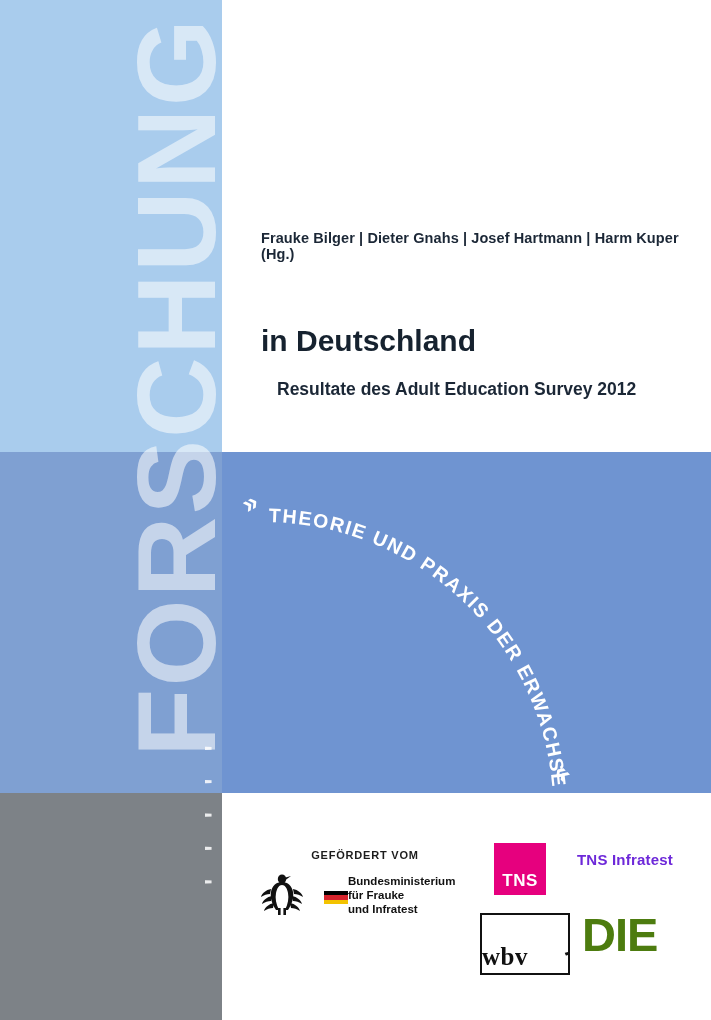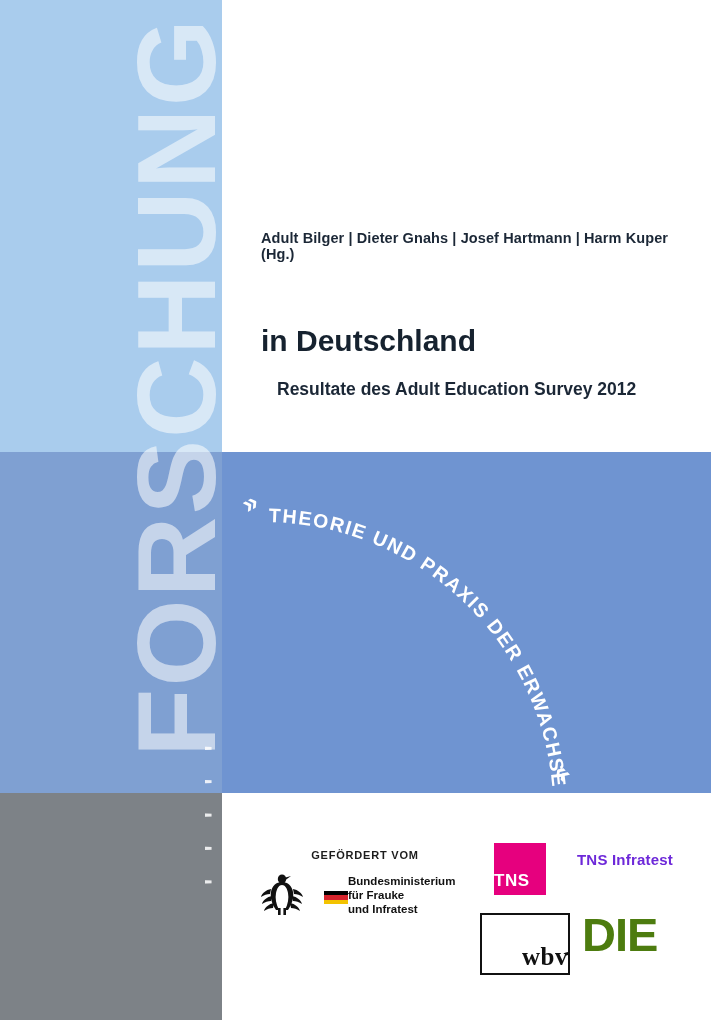--- a/index.html
+++ b/index.html
@@ -203,20 +203,21 @@
     left: 272px;
     top: 50px;
     width: 52px;
     height: 52px;
     background: #e6007e;
   }
   .tns-box span {
     position: absolute;
     left: 0; right: 0;
     bottom: 4px;
+    text-align: center;
     color: #ffffff;
     font-weight: bold;
     font-size: 17px;
     letter-spacing: 0.5px;
   }
   .tns-text {
     position: absolute;
     left: 355px;
     top: 58px;
     font-size: 15px;
@@ -245,21 +246,21 @@
     border: 3px solid #111111;
     border-radius: 50%;
     border-left-color: transparent;
     border-bottom-color: transparent;
     transform: rotate(22deg);
   }
   .wbv .wbv-text {
     position: absolute;
     left: 0; right: 0;
     bottom: 2px;
-    text-align: right;
+    text-align: left;
     font-family: "Liberation Serif", serif;
     font-size: 25px;
     font-weight: bold;
     color: #111111;
     letter-spacing: 0.5px;
   }
 
   
   .die {
     position: absolute;
@@ -284,21 +285,21 @@
   <div class="band-bot-left"></div>
   <div class="band-bot-right"></div>
 
   <div class="spine-word">FORSCHUNG</div>
 
   <div class="dash-col">
     <div class="dashes">' ' ' ' ' '</div>
   </div>
 
   <div class="title-block">
-    <p class="editors">Adult Bilger | Dieter Gnahs | Josef Hartmann | Harm Kuper (Hg.)</p>
+    <p class="editors">Frauke Bilger | Dieter Gnahs | Josef Hartmann | Harm Kuper (Hg.)</p>
     <h1 class="main-title">
       <br>
       <span>in Deutschland</span>
     </h1>
     <p class="subtitle">Resultate des Adult Education Survey 2012</p>
   </div>
 
   <div class="arc-wrap">
     <svg width="489" height="341" viewBox="0 0 489 341" aria-hidden="true">
       <defs>

